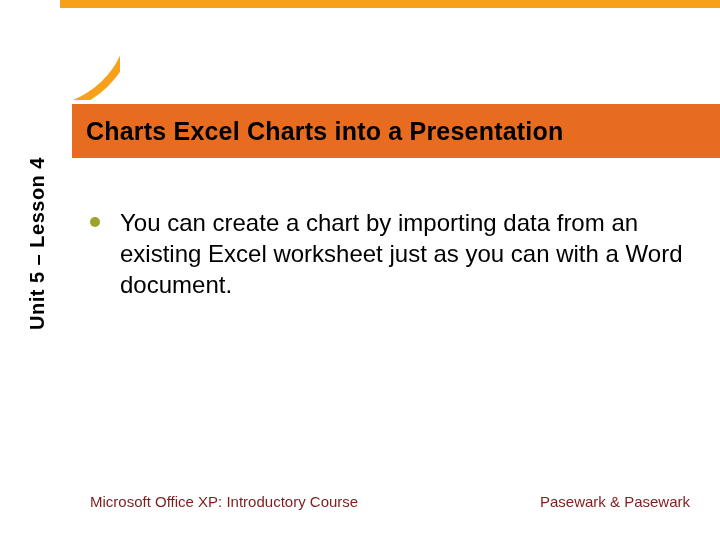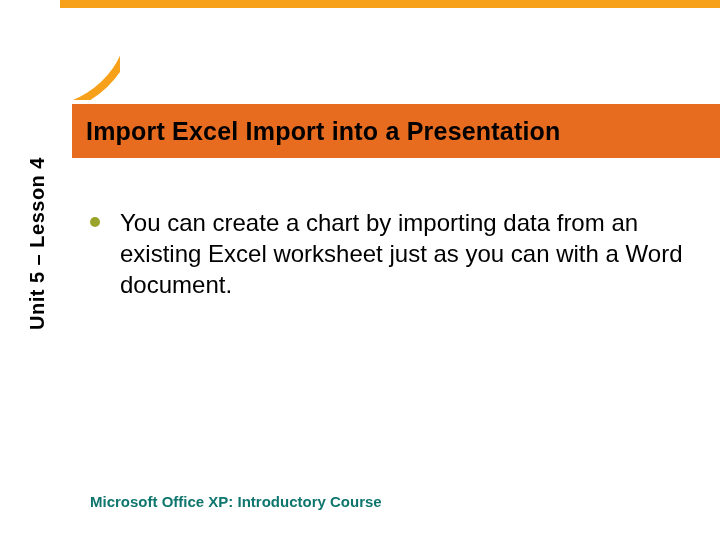--- a/index.html
+++ b/index.html
@@ -92,38 +92,39 @@
     color: #000000;
   }
   .footer {
     position: absolute;
     left: 90px;
     bottom: 30px;
     width: 600px;
     display: flex;
     justify-content: space-between;
     font-size: 15px;
-    font-weight: bold;
-    color: #0f766e;
+    font-weight: normal;
+    color: #7f1d1d;
   }
 </style>
 </head>
 <body>
 
 <div class="top-stripe"></div>
 <div class="corner-curve"></div>
 
 <div class="title-band">
-  <h1>Import Excel Import into a Presentation</h1>
+  <h1>Charts Excel Charts into a Presentation</h1>
 </div>
 
 <div class="sidebar-label">Unit 5 – Lesson 4</div>
 
 <div class="content">
   <div class="bullet-row">
     <div class="bullet-dot"></div>
     <div class="bullet-text">You can create a chart by importing data from an existing Excel worksheet just as you can with a Word document.</div>
   </div>
 </div>
 
 <div class="footer">
   <span>Microsoft Office XP:  Introductory Course</span>
+  <span>Pasewark &amp; Pasewark</span>
 </div>
 
 </body></html>

